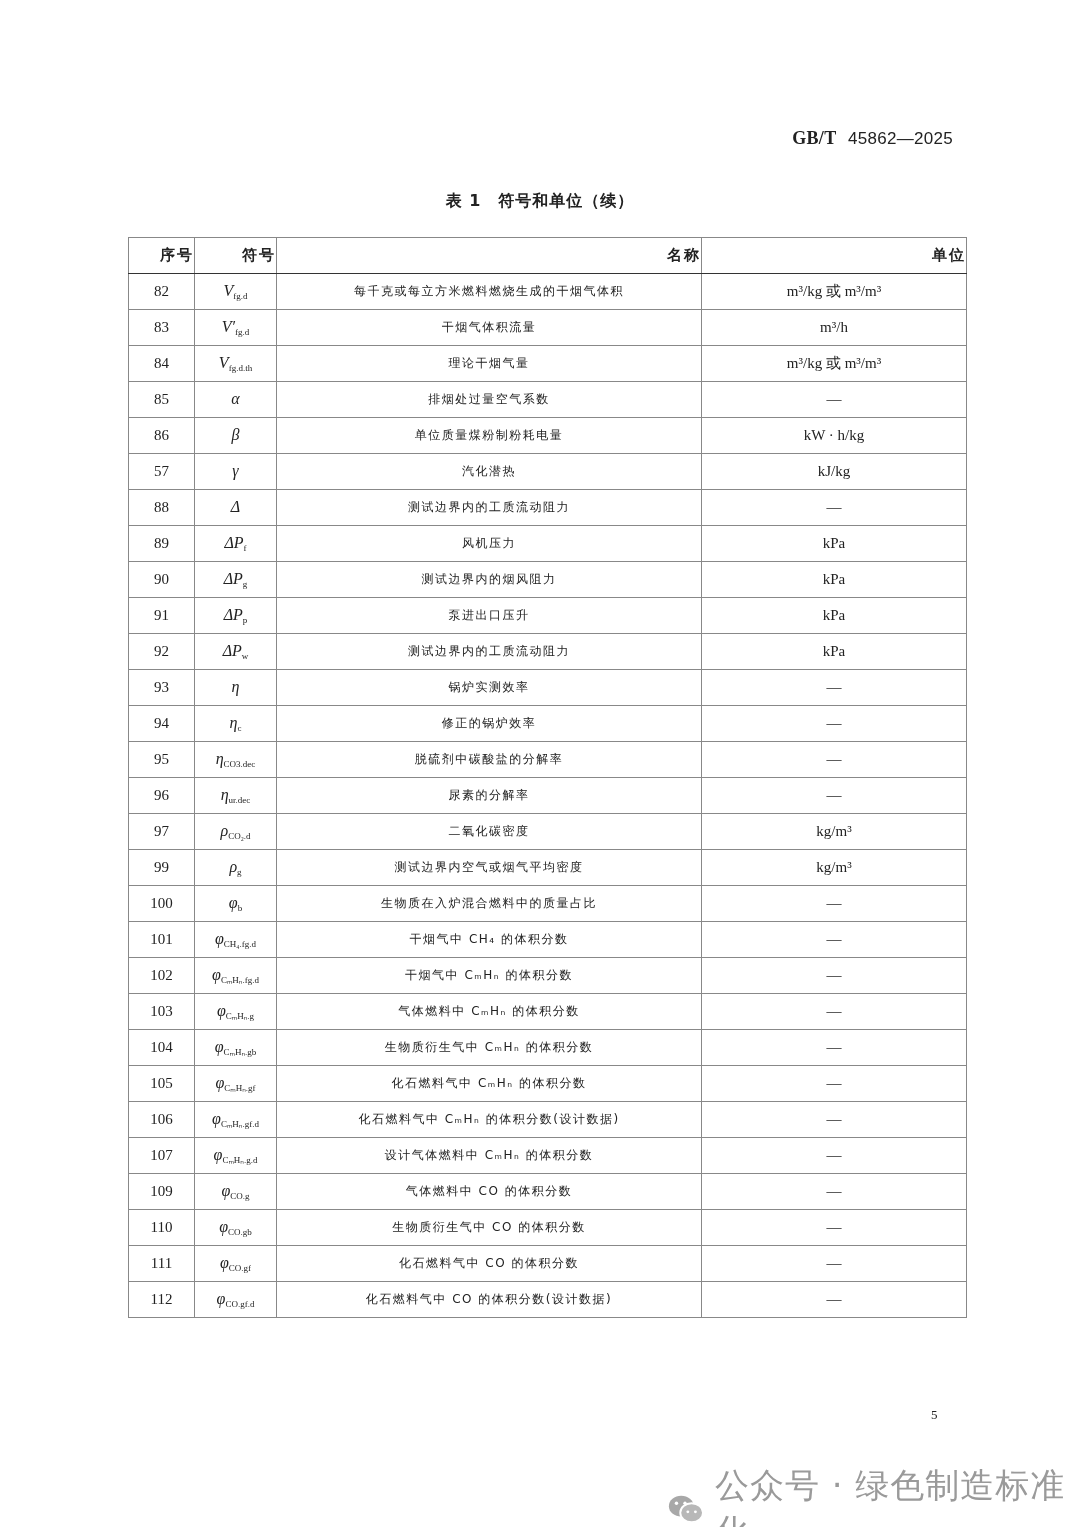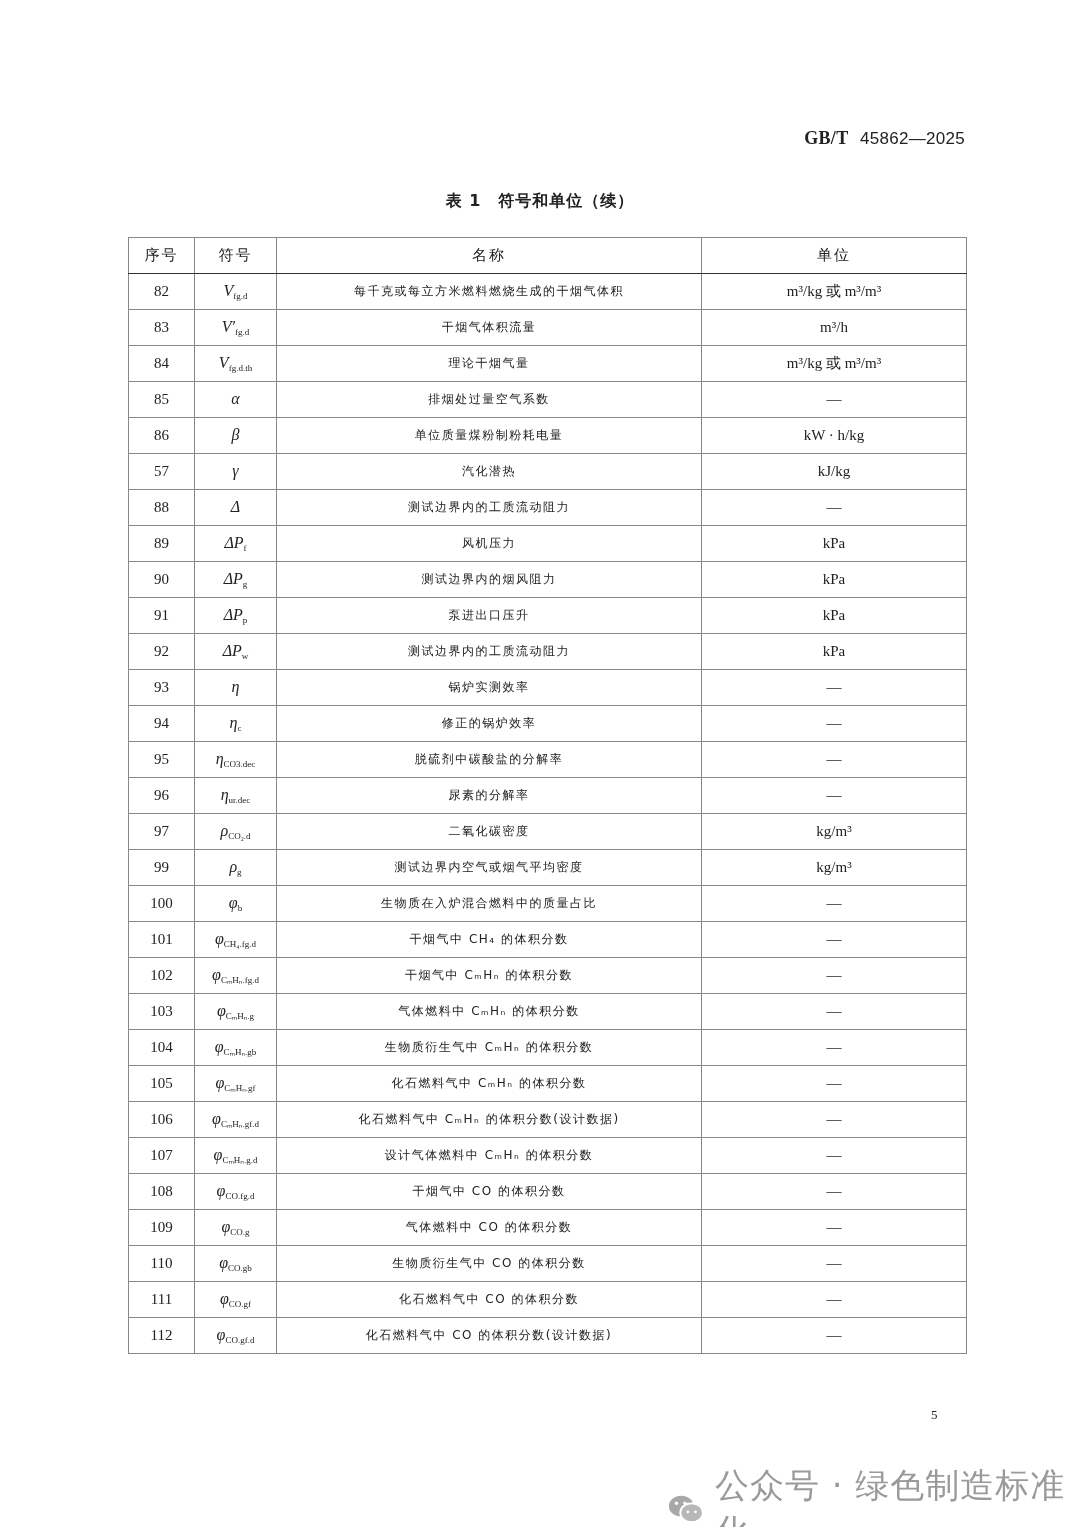--- a/index.html
+++ b/index.html
@@ -1,27 +1,27 @@
 <!DOCTYPE html>
 <html><head>
 <meta charset="utf-8">
 <style>
   html, body { margin:0; padding:0; background:#ffffff; }
   body { width:1080px; height:1527px; position:relative; overflow:hidden;
          font-family:"DejaVu Serif","Liberation Serif",serif; color:#222; }
-  .std-code { position:absolute; top:128px; right:115px; font-size:17px; letter-spacing:0.3px; }
+  .std-code { position:absolute; top:128px; right:127px; font-size:17px; letter-spacing:0.3px; }
   .std-code b { font-family:"Liberation Serif",serif; font-weight:bold; font-size:18px; }
   .std-code span.num { font-family:"Liberation Sans",sans-serif; font-size:17px; }
   .table-title { position:absolute; top:191px; left:0; width:1080px; text-align:center;
                  font-family:"DejaVu Sans",sans-serif; font-weight:bold; font-size:16px; letter-spacing:1px; }
   table.sym { position:absolute; left:128px; top:237px; width:838px; border-collapse:collapse;
               border:1.6px solid #333; table-layout:fixed; }
   table.sym th, table.sym td { border:1px solid #888; height:35px; padding:0; text-align:center;
               vertical-align:middle; font-size:14.5px; }
-  table.sym th { font-family:"DejaVu Sans",sans-serif; font-weight:normal; font-size:15px; letter-spacing:2px; border-bottom:1.6px solid #333; }
+  table.sym th { font-family:"DejaVu Sans",sans-serif; font-weight:bold; font-size:15px; letter-spacing:2px; border-bottom:1.6px solid #333;text-align:right; }
   table.sym td.c-no { font-family:"Liberation Serif",serif; font-size:15px; }
   table.sym td.c-sym { font-family:"Liberation Serif",serif; font-style:italic; font-size:16px; }
   table.sym td.c-sym sub, table.sym td.c-sym .sub { font-style:normal; font-size:9px; vertical-align:-3px; }
   table.sym td.c-name { font-family:"DejaVu Sans",sans-serif; font-size:12px; letter-spacing:1.5px; }
   table.sym td.c-unit { font-family:"Liberation Serif",serif; font-size:15px;text-align:center; }
   col.w1 { width:66px; } col.w2 { width:82px; } col.w3 { width:425px; } col.w4 { width:265px; }
   .page-num { position:absolute; top:1407px; left:931px; font-size:13px; font-family:"Liberation Serif",serif; }
   .watermark { position:absolute; top:1463px; left:667px; display:flex; align-items:center;
                font-family:"DejaVu Sans",sans-serif; font-size:34px; color:#9a9a9a; letter-spacing:1px; }
   .watermark svg { margin-right:10px; }
@@ -196,26 +196,20 @@
         <td class="c-name">化石燃料气中 CₘHₙ 的体积分数(设计数据)</td>
         <td class="c-unit">—</td>
       </tr>
       <tr>
         <td class="c-no">107</td>
         <td class="c-sym"><span>φ</span><span class="sub">CₘHₙ.g.d</span></td>
         <td class="c-name">设计气体燃料中 CₘHₙ 的体积分数</td>
         <td class="c-unit">—</td>
       </tr>
       <tr>
-        <td class="c-no">108</td>
-        <td class="c-sym"><span>φ</span><span class="sub">CO.fg.d</span></td>
-        <td class="c-name">干烟气中 CO 的体积分数</td>
-        <td class="c-unit">—</td>
-      </tr>
-      <tr>
         <td class="c-no">109</td>
         <td class="c-sym"><span>φ</span><span class="sub">CO.g</span></td>
         <td class="c-name">气体燃料中 CO 的体积分数</td>
         <td class="c-unit">—</td>
       </tr>
       <tr>
         <td class="c-no">110</td>
         <td class="c-sym"><span>φ</span><span class="sub">CO.gb</span></td>
         <td class="c-name">生物质衍生气中 CO 的体积分数</td>
         <td class="c-unit">—</td>

